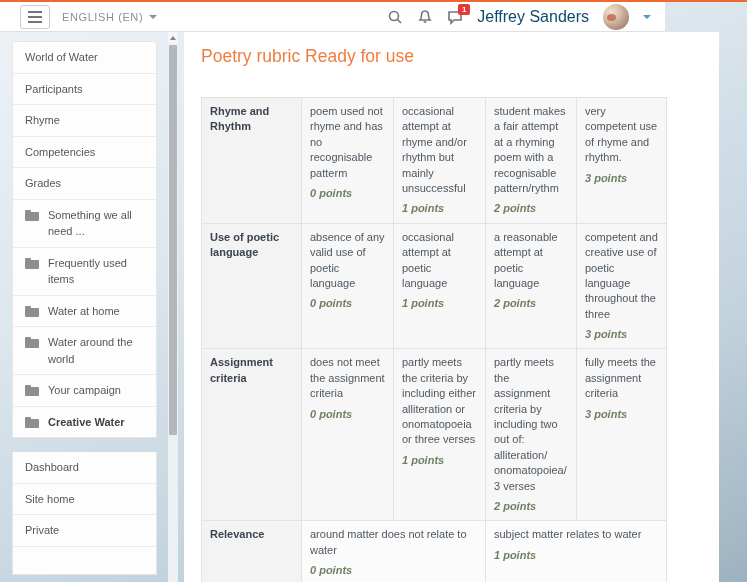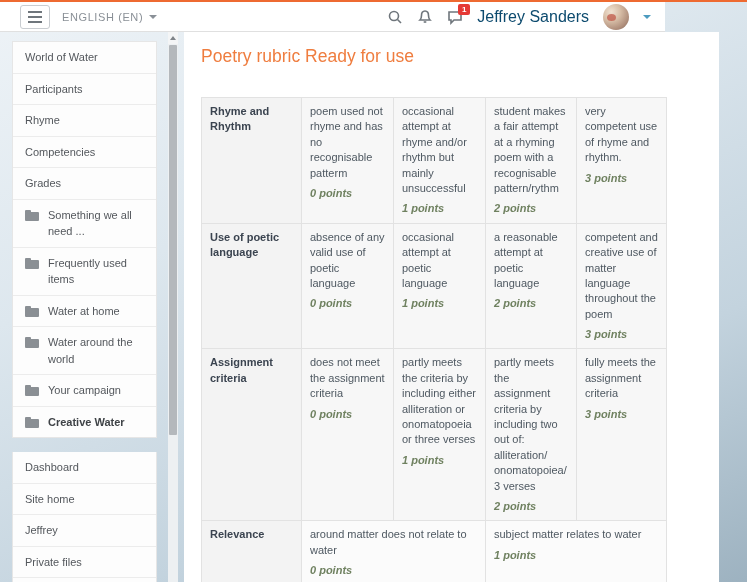--- a/index.html
+++ b/index.html
@@ -159,24 +159,21 @@
       </div>
   </div>
   <div class="drawer-group second">
     <div class="nav-item">
         <span>Dashboard</span>
       </div>
     <div class="nav-item">
         <span>Site home</span>
       </div>
     <div class="nav-item">
-        <span>Jeffrey</span>
-      </div>
-    <div class="nav-item">
-        <span>Private files</span>
+        <span>Private</span>
       </div>
     <div class="nav-item"></div>
 
   </div>
 </nav>
 
 <div class="scrollbar">
   <div class="scroll-btn">
       <i></i>
     </div>
@@ -222,21 +219,21 @@
           </td>
       <td class="lvl">
             <div class="def">occasional attempt at poetic language</div>
             <div class="score">1 points</div>
           </td>
       <td class="lvl">
             <div class="def">a reasonable attempt at poetic language</div>
             <div class="score">2 points</div>
           </td>
       <td class="lvl">
-            <div class="def">competent and creative use of matter language throughout the poem</div>
+            <div class="def">competent and creative use of poetic language throughout the three</div>
             <div class="score">3 points</div>
           </td>
     </tr>
     <tr class="r3">
       <td class="crit">Assignment criteria</td>
       <td class="lvl">
             <div class="def">does not meet the assignment criteria</div>
             <div class="score">0 points</div>
           </td>
       <td class="lvl">

